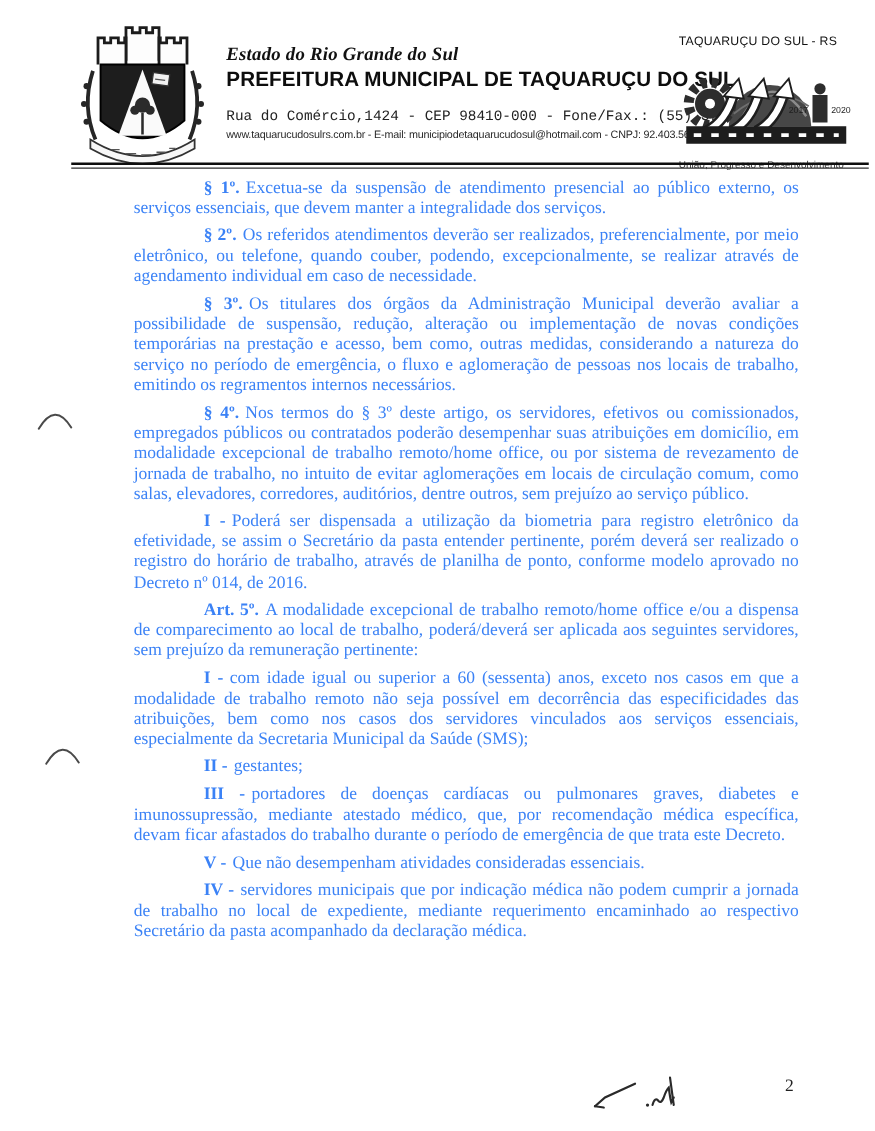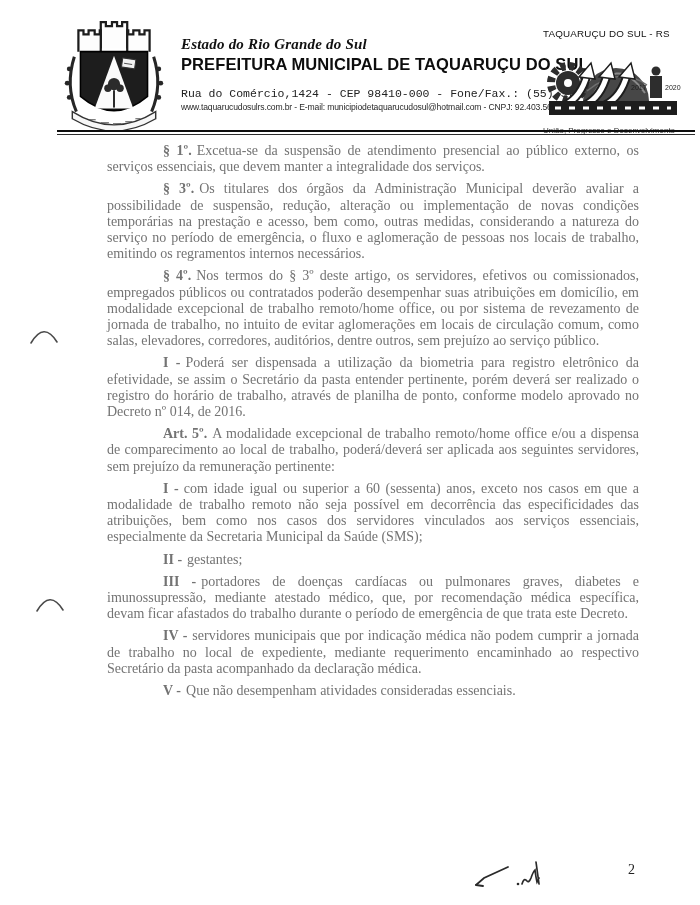--- a/index.html
+++ b/index.html
@@ -22,21 +22,21 @@
   .city-label{font-family:"Liberation Sans",sans-serif;font-size:9.8px;color:#111;
     letter-spacing:.2px;white-space:nowrap;}
   .emblem{margin-top:4px;}
   .motto-label{font-family:"Liberation Sans",sans-serif;font-size:8px;color:#333;
     margin-top:1px;white-space:nowrap;}
   .rule{position:absolute;left:57px;top:130px;width:638px;height:2px;
     border-top:2px solid #0e0e0e;border-bottom:1px solid #2c2c2c;}
   
   .decree-body{
     position:absolute;left:107px;top:143px;width:532px;
-    font-size:14px;line-height:16.2px;text-align:justify;color:#737373;
+    font-size:14px;line-height:16.2px;text-align:justify;color:#3b82f6;
   }
   .decree-body p{margin:0 0 6px 0;text-indent:56px;}
   .pm{font-weight:bold;margin-right:5px;}
   
   .arc-mark{position:absolute;width:32px;height:18px;}
   .arc-1{left:28px;top:328px;}
   .arc-2{left:34px;top:596px;}
   .signature{position:absolute;left:472px;top:855px;width:86px;height:36px;}
   .page-number{position:absolute;left:628px;top:862px;font-size:14px;color:#222;}
 </style>
@@ -122,29 +122,30 @@
         <line x1="12" y1="65" x2="128" y2="65" stroke="#fff" stroke-width="3" stroke-dasharray="6 8"></line>
       </svg>
     </div>
     <div class="motto-label">União, Progresso e Desenvolvimento</div>
   </div>
 
   <div class="rule"></div>
 
   <div class="decree-body">
     <p><b class="pm">§ 1º.</b><span>Excetua-se da suspensão de atendimento presencial ao público externo, os serviços essenciais, que devem manter a integralidade dos serviços.</span></p>
+    <p><b class="pm">§ 2º.</b><span>Os referidos atendimentos deverão ser realizados, preferencialmente, por meio eletrônico, ou telefone, quando couber, podendo, excepcionalmente, se realizar através de agendamento individual em caso de necessidade.</span></p>
     <p><b class="pm">§ 3º.</b><span>Os titulares dos órgãos da Administração Municipal deverão avaliar a possibilidade de suspensão, redução, alteração ou implementação de novas condições temporárias na prestação e acesso, bem como, outras medidas, considerando a natureza do serviço no período de emergência, o fluxo e aglomeração de pessoas nos locais de trabalho, emitindo os regramentos internos necessários.</span></p>
     <p><b class="pm">§ 4º.</b><span>Nos termos do § 3º deste artigo, os servidores, efetivos ou comissionados, empregados públicos ou contratados poderão desempenhar suas atribuições em domicílio, em modalidade excepcional de trabalho remoto/home office, ou por sistema de revezamento de jornada de trabalho, no intuito de evitar aglomerações em locais de circulação comum, como salas, elevadores, corredores, auditórios, dentre outros, sem prejuízo ao serviço público.</span></p>
     <p><b class="pm">I -</b><span>Poderá ser dispensada a utilização da biometria para registro eletrônico da efetividade, se assim o Secretário da pasta entender pertinente, porém deverá ser realizado o registro do horário de trabalho, através de planilha de ponto, conforme modelo aprovado no Decreto nº 014, de 2016.</span></p>
     <p><b class="pm">Art. 5º.</b><span>A modalidade excepcional de trabalho remoto/home office e/ou a dispensa de comparecimento ao local de trabalho, poderá/deverá ser aplicada aos seguintes servidores, sem prejuízo da remuneração pertinente:</span></p>
     <p><b class="pm">I -</b><span>com idade igual ou superior a 60 (sessenta) anos, exceto nos casos em que a modalidade de trabalho remoto não seja possível em decorrência das especificidades das atribuições, bem como nos casos dos servidores vinculados aos serviços essenciais, especialmente da Secretaria Municipal da Saúde (SMS);</span></p>
     <p><b class="pm">II -</b><span>gestantes;</span></p>
     <p><b class="pm">III -</b><span>portadores de doenças cardíacas ou pulmonares graves, diabetes e imunossupressão, mediante atestado médico, que, por recomendação médica específica, devam ficar afastados do trabalho durante o período de emergência de que trata este Decreto.</span></p>
+    <p><b class="pm">V -</b><span>Que não desempenham atividades consideradas essenciais.</span></p>
     <p><b class="pm">IV -</b><span>servidores municipais que por indicação médica não podem cumprir a jornada de trabalho no local de expediente, mediante requerimento encaminhado ao respectivo Secretário da pasta acompanhado da declaração médica.</span></p>
-    <p><b class="pm">V -</b><span>Que não desempenham atividades consideradas essenciais.</span></p>
   </div>
 
   <div class="arc-mark arc-1">
     <svg viewBox="0 0 32 18" width="32" height="18">
       <path d="M3,15 Q16,-7 29,14" fill="none" stroke="#4a4a4a" stroke-width="1.6" stroke-linecap="round"></path>
     </svg>
   </div>
   <div class="arc-mark arc-2">
     <svg viewBox="0 0 32 18" width="32" height="18">
       <path d="M3,15 Q16,-7 29,14" fill="none" stroke="#4a4a4a" stroke-width="1.6" stroke-linecap="round"></path>

